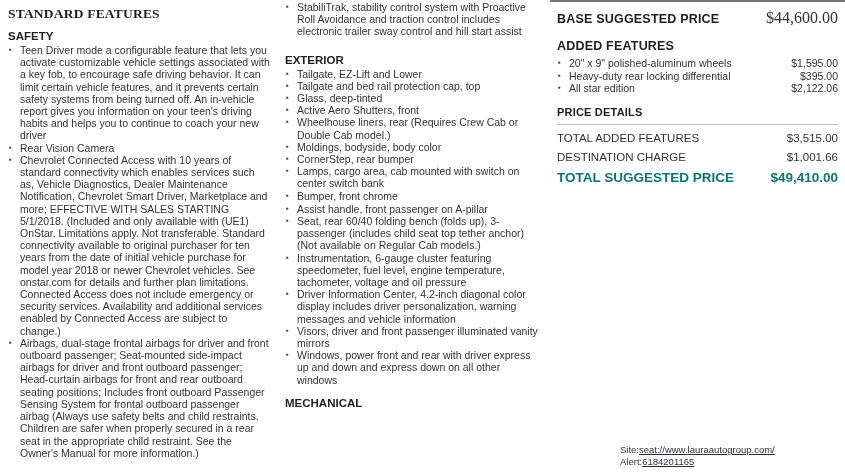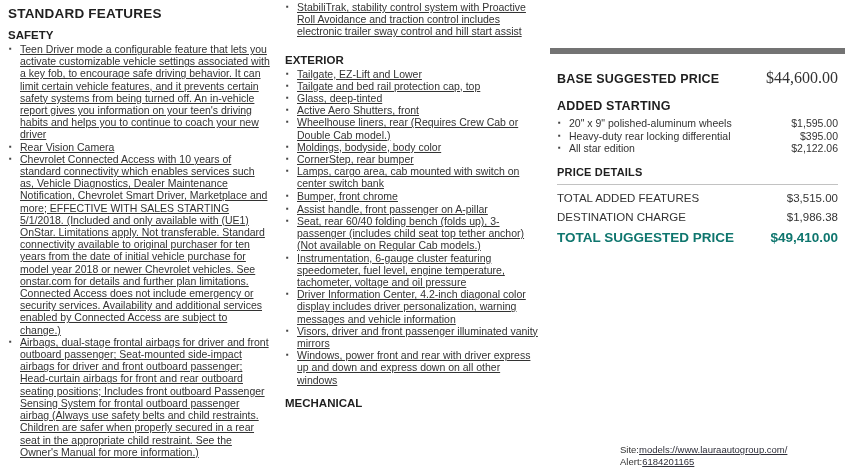--- a/index.html
+++ b/index.html
@@ -11,47 +11,46 @@
     font-family: "Liberation Sans", sans-serif;
     position: relative;
     overflow: hidden;
   }
   .col { position: absolute; top: 0; }
   .col-left  { left: 8px;   width: 262px; }
   .col-mid   { left: 285px; width: 256px; }
 
   .doc-title {
     font-size: 13.5px; font-weight: bold; color: #1f1f1f;
-    margin: 6px 0 3px 0; letter-spacing: 0.2px;
+    margin: 6px 0 3px 0; letter-spacing: 0.2px; font-family: Liberation Serif, serif;
   }
   .section-heading {
     font-size: 11.5px; font-weight: bold; color: #1f1f1f;
     margin: 8px 0 2px 0;
   }
   .mid-first { margin-top: 25px; }
   .heading-exterior { margin-top: 16px; }
   .heading-interior { margin-top: 14px; }
   .heading-mechanical { margin-top: 11px; }
 
   ul.features {
     margin: 1px 0 0 0; padding: 0; list-style: none;
-    font-size: 10.5px; line-height: 12.2px; color: #333; text-decoration: underline;
+    font-size: 10.5px; line-height: 12.2px; color: #333;
   }
   ul.features li { position: relative; padding-left: 12px; }
   ul.features li::before {
     content: "▪"; position: absolute; left: 1px; top: 0;
     font-size: 8px; color: #444;
   }
 
   
   .pricing {
     position: absolute; left: 550px; top: 0; width: 295px;
-    border-top: 6px solid #737373;
-    padding: 8px 7px 0 7px;
-    margin-top: 48px;
+    border-top: 2px solid #737373;
+    padding: 0 7px 0 7px;
   }
   .row { display: flex; justify-content: space-between; align-items: baseline; }
   .base-row { margin-top: 7px; }
   .base-label { font-size: 12.5px; font-weight: bold; color: #1f1f1f; letter-spacing: 0.2px; }
   .base-value { font-size: 16px; color: #333; font-family: Liberation Serif, serif; }
   .added-heading {
     font-size: 12.5px; font-weight: bold; color: #1f1f1f;
     margin-top: 12px; letter-spacing: 0.2px;
   }
   ul.added-list {
@@ -122,21 +121,21 @@
 
   <div class="section-heading heading-mechanical">MECHANICAL</div>
 </div>
 
 <div class="pricing">
   <div class="row base-row">
     <span class="base-label">BASE SUGGESTED PRICE</span>
     <span class="base-value">$44,600.00</span>
   </div>
 
-  <div class="added-heading">ADDED STARTING</div>
+  <div class="added-heading">ADDED FEATURES</div>
   <ul class="added-list">
     <li>
       <span class="row">
         <span>20" x 9" polished-aluminum wheels</span>
         <span>$1,595.00</span>
       </span>
     </li>
     <li>
       <span class="row">
         <span>Heavy-duty rear locking differential</span>
@@ -153,24 +152,24 @@
 
   <div class="details-heading">PRICE DETAILS</div>
   <hr class="divider">
 
   <div class="row detail-row">
     <span>TOTAL ADDED FEATURES</span>
     <span>$3,515.00</span>
   </div>
   <div class="row detail-row">
     <span>DESTINATION CHARGE</span>
-    <span>$1,986.38</span>
+    <span>$1,001.66</span>
   </div>
   <div class="row total-row">
     <span>TOTAL SUGGESTED PRICE</span>
     <span>$49,410.00</span>
   </div>
 </div>
 
 <div class="contact">
-  <div><span>Site:</span><a>models://www.lauraautogroup.com/</a></div>
+  <div><span>Site:</span><a>seat://www.lauraautogroup.com/</a></div>
   <div><span>Alert:</span><a>6184201165</a></div>
 </div>
 
 </body></html>

